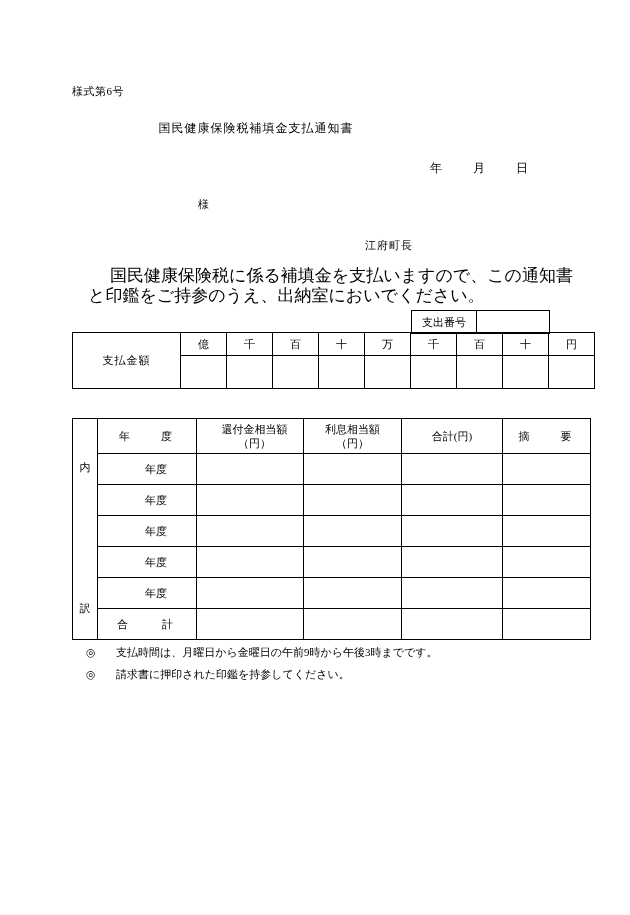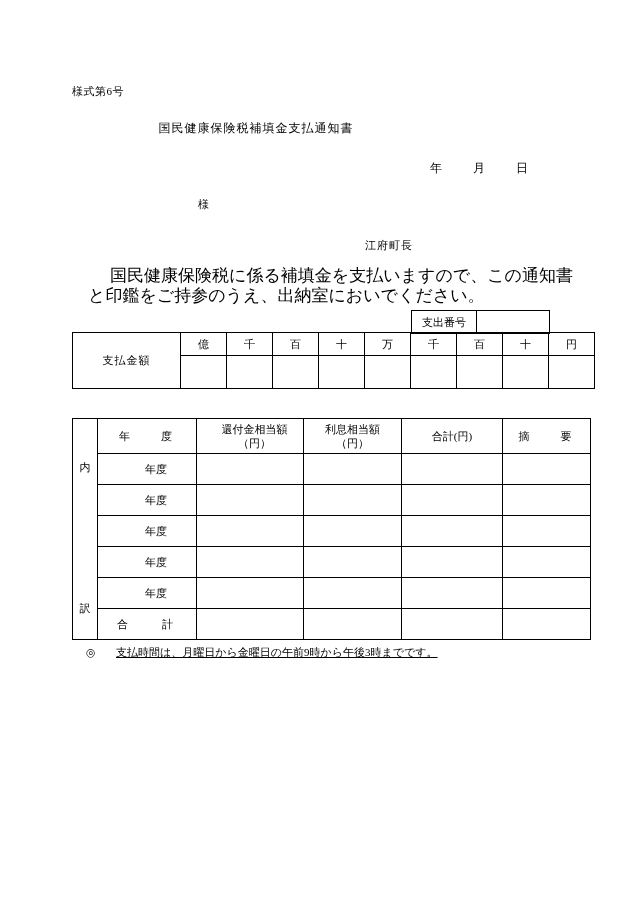--- a/index.html
+++ b/index.html
@@ -185,21 +185,20 @@
 
   .notes {
     position: absolute;
     left: 86px;
     top: 641px;
     font-size: 11px;
     line-height: 22px;
   }
   .notes .note-row {
     white-space: nowrap;
-    text-decoration: underline;
   }
   .notes .mark {
     display: inline-block;
     width: 30px;
   }
 </style>
 </head>
 <body>
 
 <div class="page">
@@ -324,15 +323,18 @@
         <td></td>
         <td></td>
       </tr>
     </tbody>
   </table>
 
   <div class="notes">
     <div class="note-row">
       <span class="mark">◎</span><span>支払時間は、月曜日から金曜日の午前9時から午後3時までです。</span>
     </div>
+    <div class="note-row">
+      <span class="mark">◎</span><span>請求書に押印された印鑑を持参してください。</span>
+    </div>
   </div>
 
 </div>
 
 </body></html>

